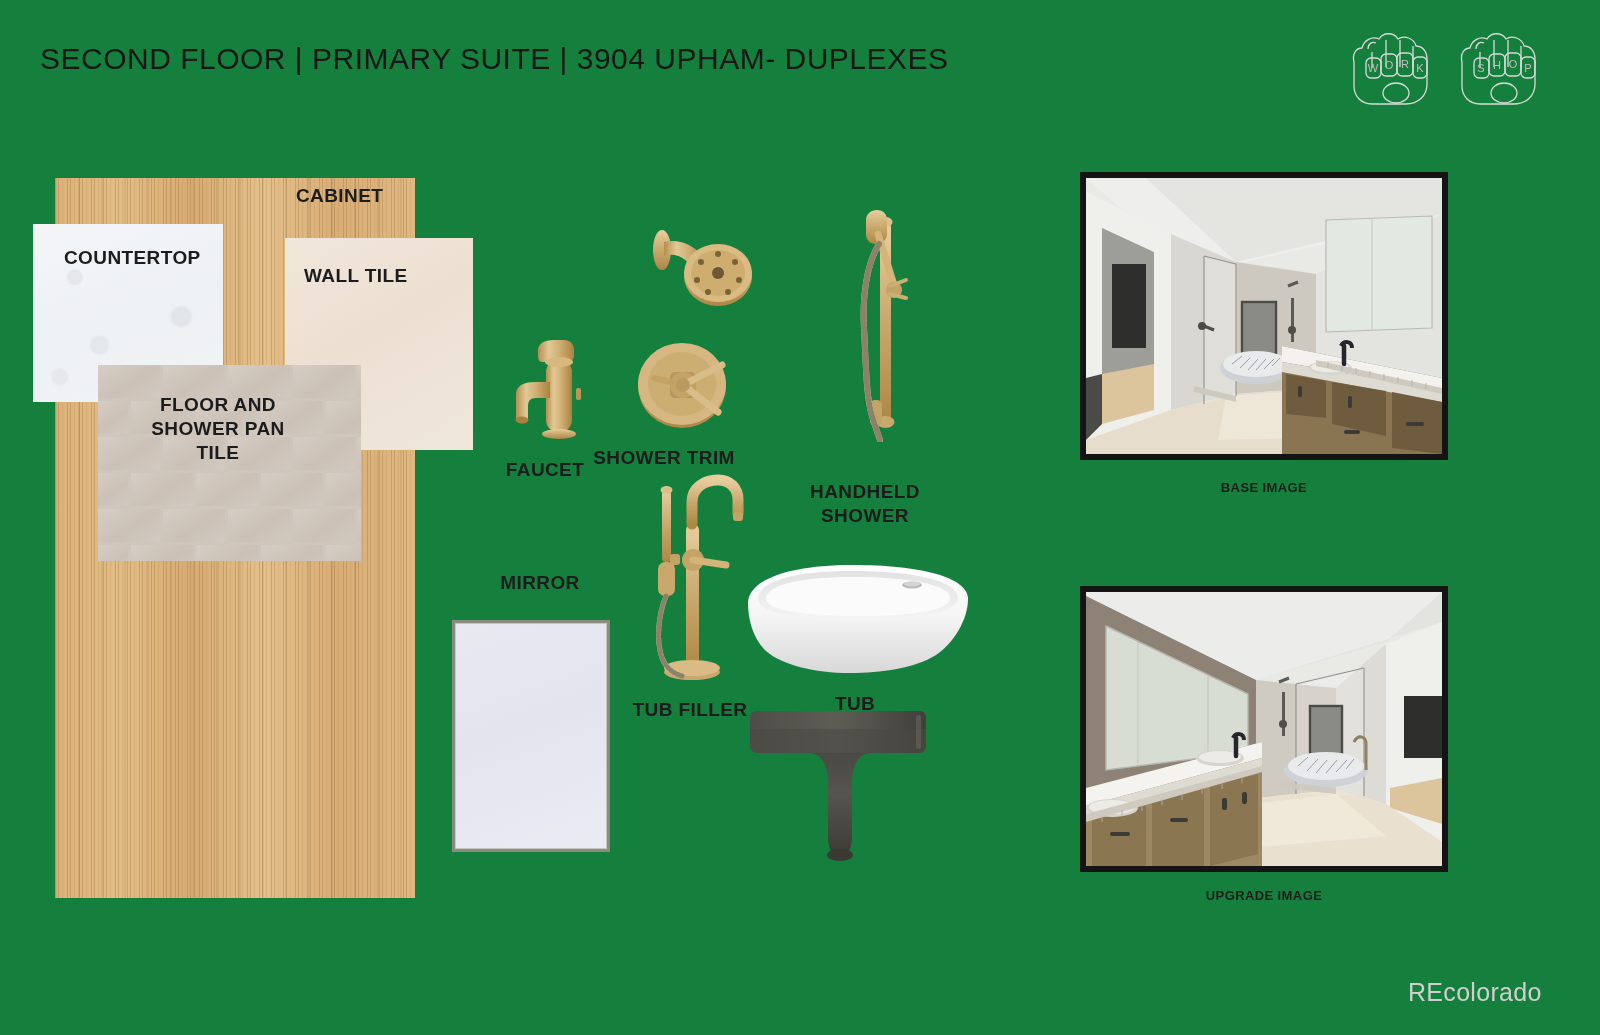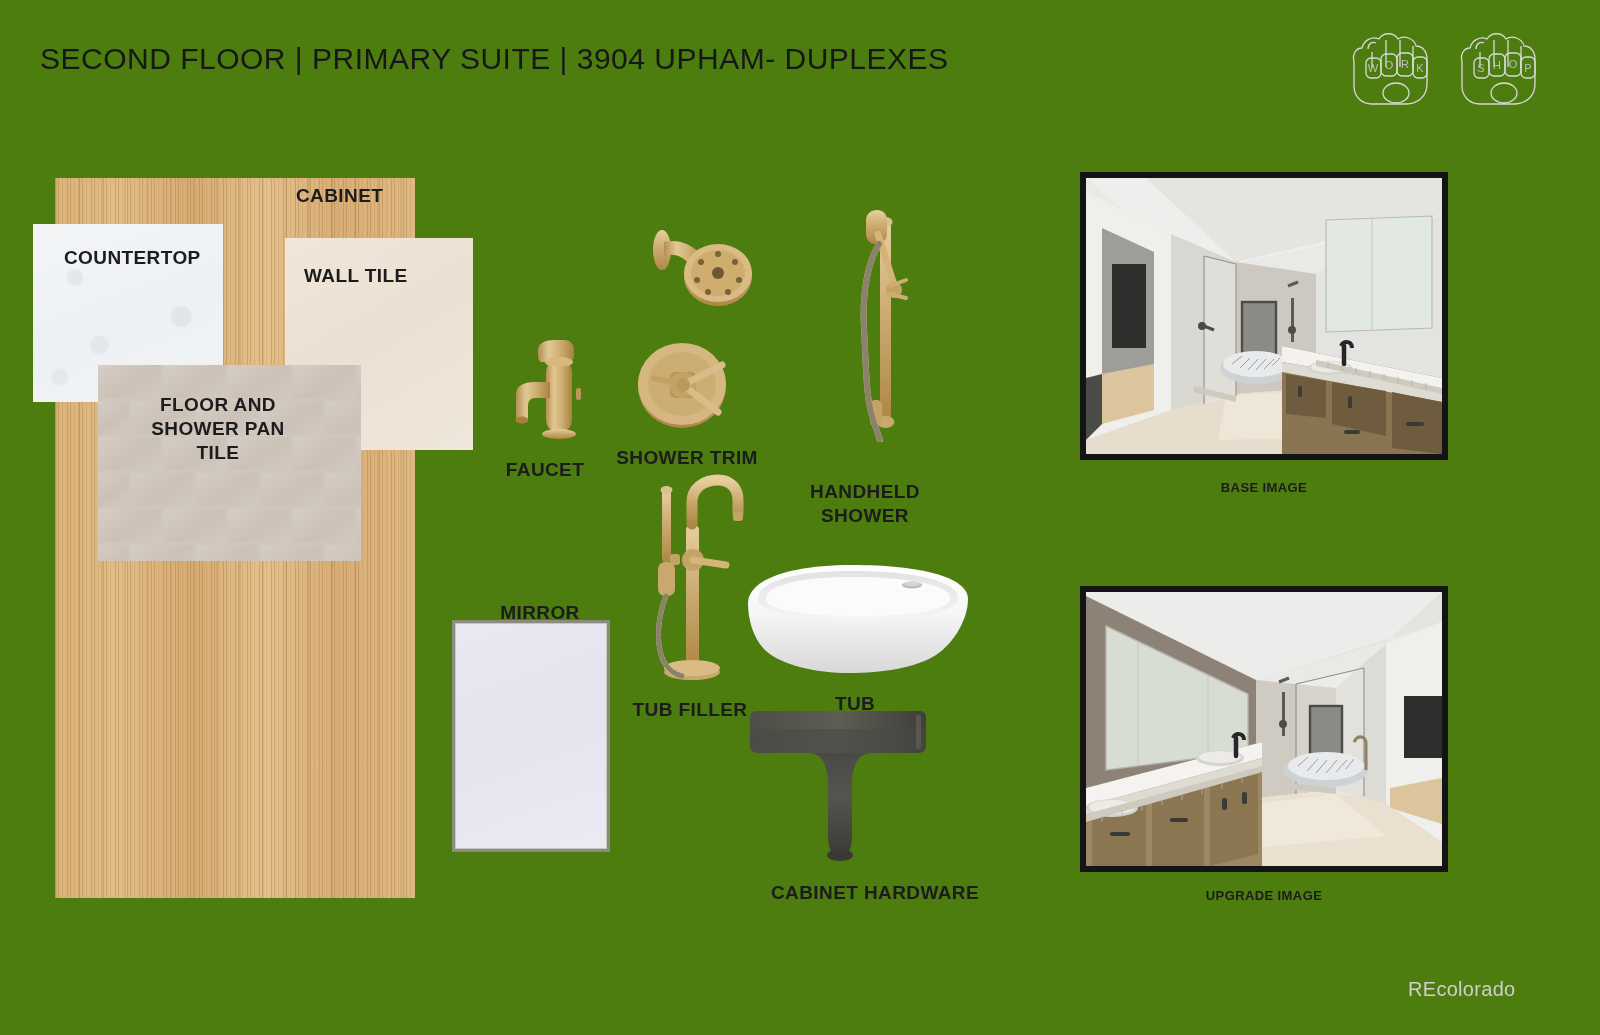--- a/index.html
+++ b/index.html
@@ -3,21 +3,21 @@
 <meta charset="utf-8">
 <title>Design Board</title>
 <style>
   * { box-sizing: border-box; margin: 0; padding: 0; }
   html, body {
     width: 1600px; height: 1035px;
     background: #ffffff;
     font-family: "Liberation Sans", sans-serif;
     overflow: hidden;
   }
-  .board { position: relative; width: 1600px; height: 1035px; background: #4d7c0f; }
+  .board { position: relative; width: 1600px; height: 1035px; background: #15803d; }
 
   
   .title {
     position: absolute; left: 40px; top: 42px;
     font-size: 30px; letter-spacing: 0.5px;
     color: #171717; font-weight: 400;
     white-space: nowrap;
   }
 
   
@@ -86,23 +86,23 @@
 
   
   .fix { position: absolute; }
   .fix-label {
     position: absolute; text-align: center;
     font-size: 19px; font-weight: 700; color: #1c1c1c;
     letter-spacing: 0.4px; line-height: 1.25; white-space: pre-line;
   }
 
   .lbl-faucet     { left: 460px; top: 458px; width: 170px; }
-  .lbl-showertrim { left: 592px; top: 446px; width: 190px; }
+  .lbl-showertrim { left: 569px; top: 446px; width: 190px; }
   .lbl-handheld   { left: 780px; top: 480px; width: 170px; }
-  .lbl-mirror     { left: 450px; top: 601px; width: 180px; }
+  .lbl-mirror     { left: 450px; top: 571px; width: 180px; }
   .lbl-tubfiller  { left: 585px; top: 698px; width: 210px; }
   .lbl-tub        { left: 790px; top: 692px; width: 130px; text-decoration: underline; }
   .lbl-cabhw      { left: 710px; top: 881px; width: 330px; }
 
   
   .mirror {
     position: absolute; left: 452px; top: 620px;
     width: 158px; height: 232px;
     border: 3px solid #8d8b80;
     background: linear-gradient(160deg, #e9e9f2 0%, #e4e4ef 45%, #ebebf4 100%);
@@ -121,21 +121,21 @@
 
   .render-label {
     position: absolute; text-align: center;
     font-size: 13px; font-weight: 700; color: #1c1c1c; letter-spacing: 0.4px;
   }
   .lbl-base    { left: 1080px; top: 480px;  width: 368px; }
   .lbl-upgrade { left: 1080px; top: 888px;  width: 368px; }
 
   .watermark {
     position: absolute; left: 1408px; top: 978px;
-    font-size: 20px; color: #cfcfcf; letter-spacing: 0.3px;
+    font-size: 25px; color: #cfcfcf; letter-spacing: 0.3px;
   }
 </style>
 </head>
 <body>
 
 <div class="board">
 
   <div class="title">SECOND FLOOR | PRIMARY SUITE | 3904 UPHAM- DUPLEXES</div>
 
   <div class="logo">
@@ -383,21 +383,20 @@
       </defs>
       <path d="M8,6 L172,6 C176,6 178,9 178,13 L178,40 C178,45 175,48 170,48 L10,48
                C5,48 2,45 2,40 L2,13 C2,9 4,6 8,6 Z" fill="url(#hwg2)"></path>
       <path d="M2,24 L178,24 L178,40 C178,45 175,48 170,48 L10,48 C5,48 2,45 2,40 Z" fill="#4a4944" opacity="0.55"></path>
       <path d="M62,48 C74,50 78,58 80,74 L80,132 C80,146 86,152 92,152
                C98,152 104,146 104,132 L104,74 C106,58 110,50 122,48 Z" fill="url(#hwg)"></path>
       <ellipse cx="92" cy="150" rx="13" ry="6" fill="#3a3934"></ellipse>
       <rect x="168" y="10" width="5" height="34" rx="2" fill="#66655e" opacity="0.6"></rect>
     </svg>
   </div>
-  <div class="fix-label lbl-cabhw">CABINET HARDWARE</div>
 
   <div class="render render-base">
     <svg width="356" height="276" viewBox="0 0 356 276">
       <rect width="356" height="276" fill="#e9e9e6"></rect>
 
       <path d="M0,0 L356,0 L356,40 L150,86 L60,52 Z" fill="#eeeeec"></path>
       <path d="M60,0 L356,0 L356,36 L150,84 Z" fill="#e4e4e1"></path>
 
       <path d="M150,84 L230,96 L230,210 L150,216 Z" fill="#cdc9c0"></path>
       <path d="M85,56 L150,84 L150,216 L85,232 Z" fill="#d9d7d1"></path>

